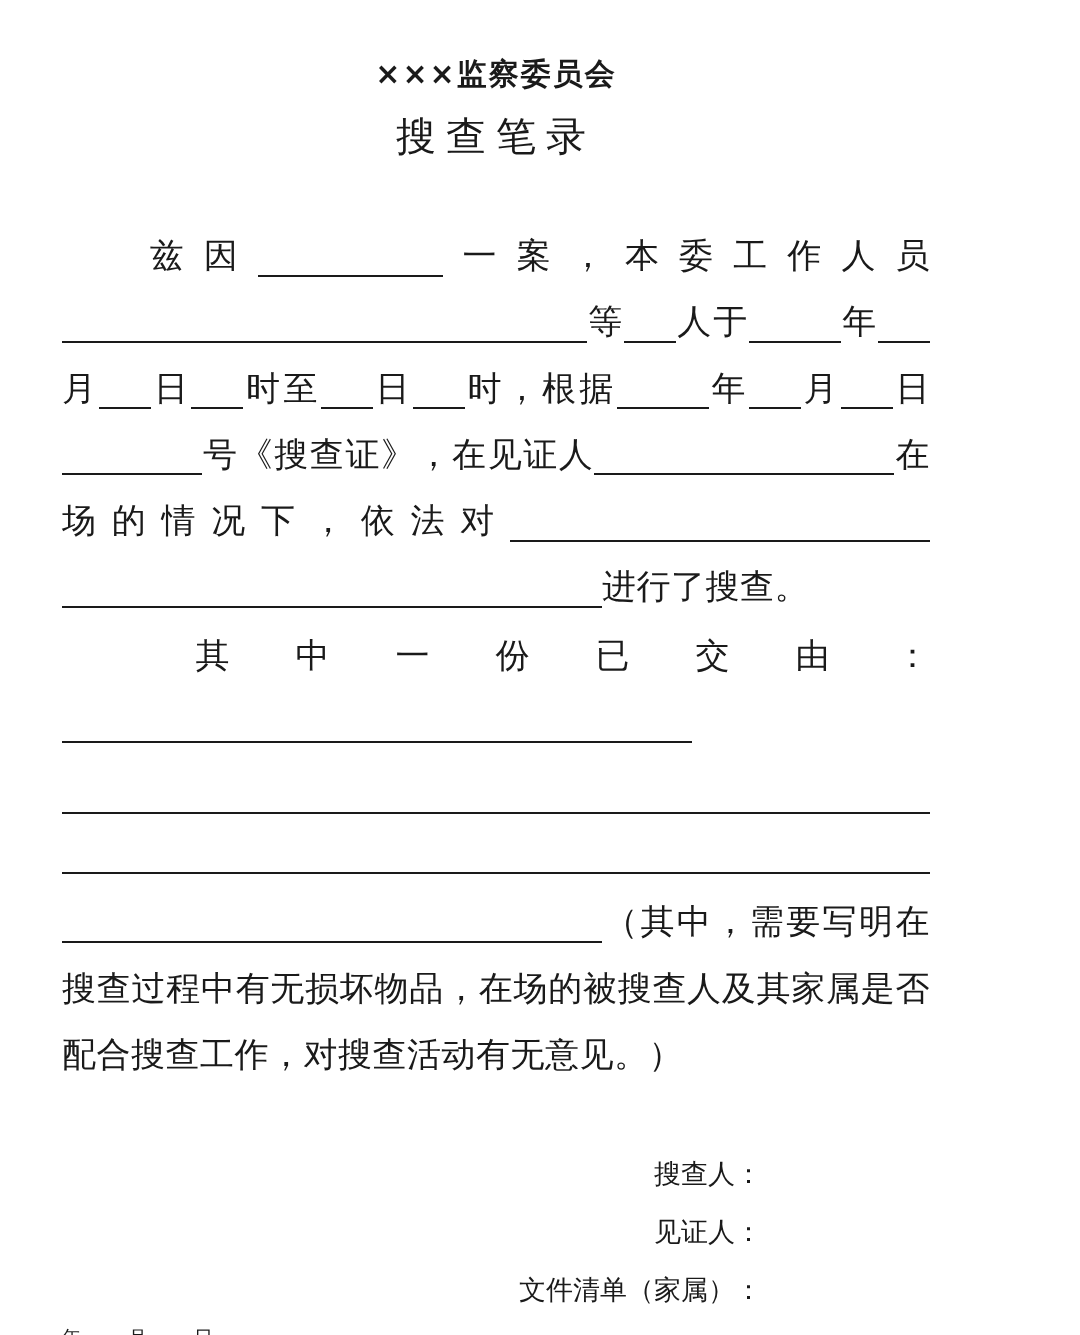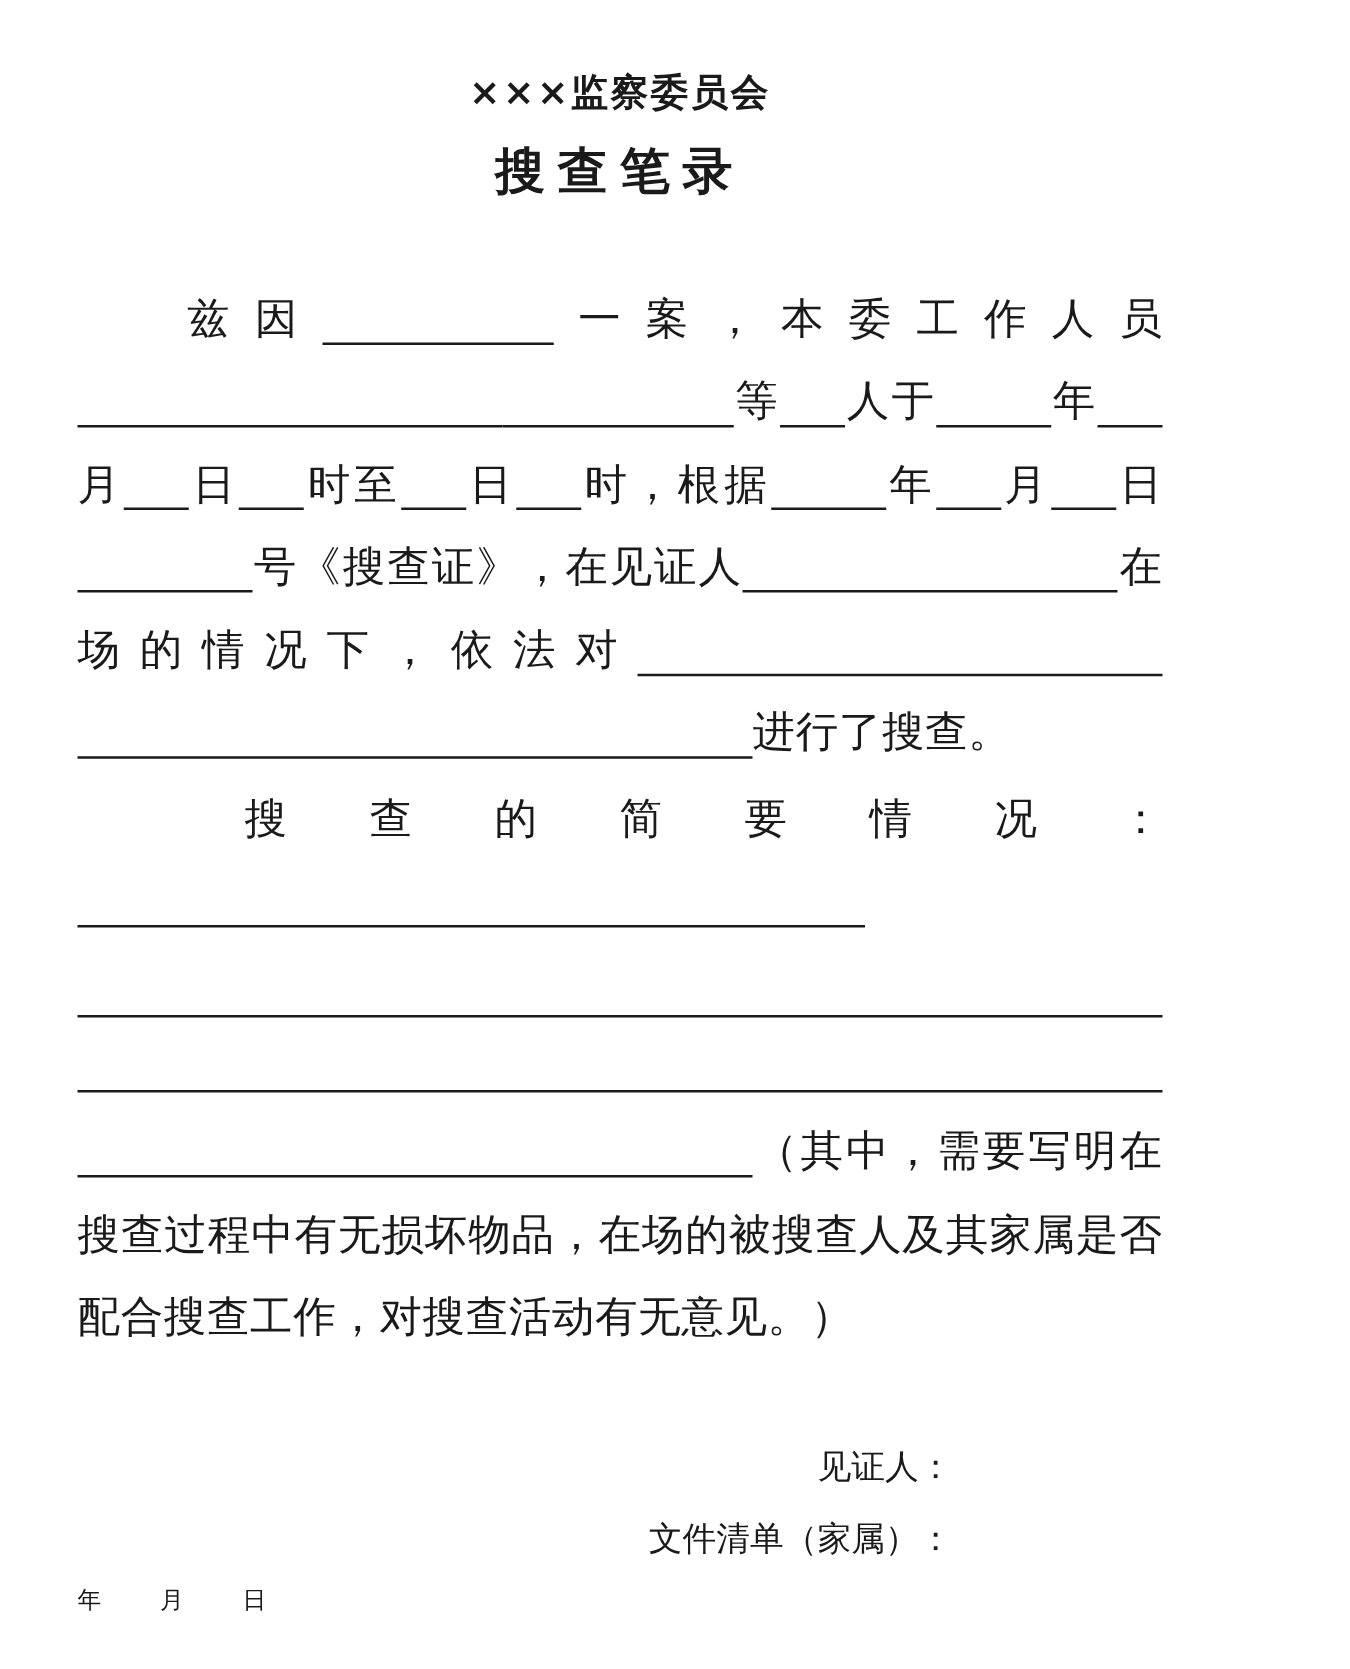--- a/index.html
+++ b/index.html
@@ -24,21 +24,21 @@
     text-align: center;
     font-family: "DejaVu Sans", "Liberation Sans", sans-serif;
     font-weight: bold;
     font-size: 30px;
     letter-spacing: 2px;
     margin: 12px 0 14px 0;
   }
   .doc-title {
     text-align: center;
     font-family: "DejaVu Sans", "Liberation Sans", sans-serif;
-    font-weight: bold;
+    font-weight: normal;
     font-size: 40px;
     letter-spacing: 10px;
     margin: 0 0 58px 0;
   }
   .body-text {
     font-size: 34px;
     line-height: 1.95;
     letter-spacing: 0.5px;
   }
   .para {
@@ -96,32 +96,33 @@
   <div class="org-title">×××监察委员会</div>
   <div class="doc-title">搜查笔录</div>
 
   <div class="body-text">
 
     <p class="para">
       <span class="indent"></span><span>兹因</span><span class="bl w9"></span><span>一案，本委工作人员</span><span class="bl w16"></span><span class="bl w9"></span><span>等</span><span class="bl w3"></span><span>人于</span><span class="bl w5"></span><span>年</span><span class="bl w3"></span><span>月</span><span class="bl w3"></span><span>日</span><span class="bl w3"></span><span>时至</span><span class="bl w3"></span><span>日</span><span class="bl w3"></span><span>时，</span><span>根据</span><span class="bl w5"></span><span>年</span><span class="bl w3"></span><span>月</span><span class="bl w3"></span><span>日</span><span class="bl w7"></span><span>号《搜查证》，在见证人</span><span class="bl w4"></span><span class="bl w11"></span><span>在场的情况下，依法对</span><span class="bl w20"></span><span class="bl w26"></span><span>进行了搜查。</span>
     </p>
 
     <p class="para">
-      <span class="indent"></span><span>搜查的简要情况：</span><span class="bl w30"></span>
+      <span class="indent"></span><span>其中一份已交由：</span><span class="bl w30"></span>
     </p>
 
     <span class="blank-line"></span>
     <span class="blank-line"></span>
 
     <p class="para" style="margin-top:14px;">
       <span class="bl w26"></span><span>（其中，需要写明在搜查过程中有无损坏物品，在场的被搜查人及其家属是否配合搜查工作，对搜查活动有无意见。）</span>
     </p>
 
 
   </div>
 
   <div class="sign-block">
+    <div class="sign-line">搜查人：</div>
     <div class="sign-line">见证人：</div>
     <div class="sign-line">文件清单（家属）：</div>
   </div>
   <div class="date-line">年　月　日</div>
 
 </div>
 
 </body></html>

